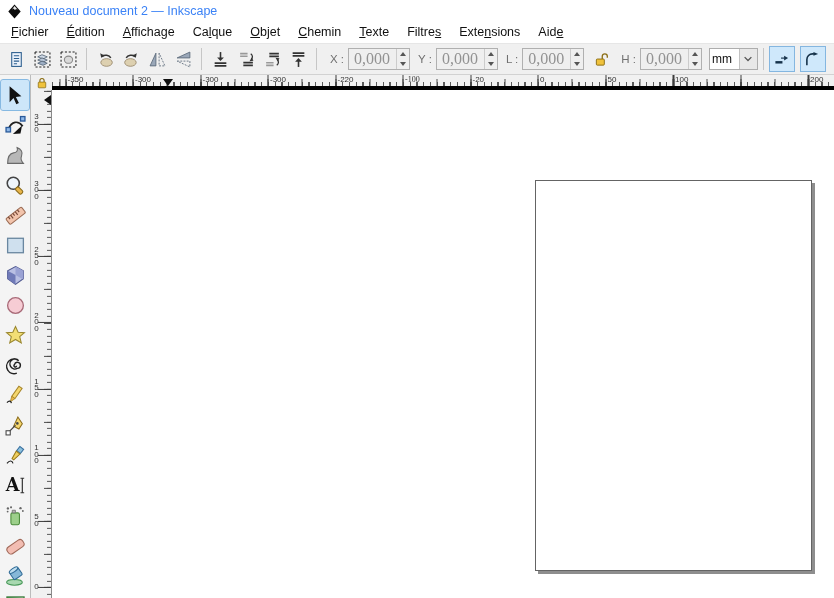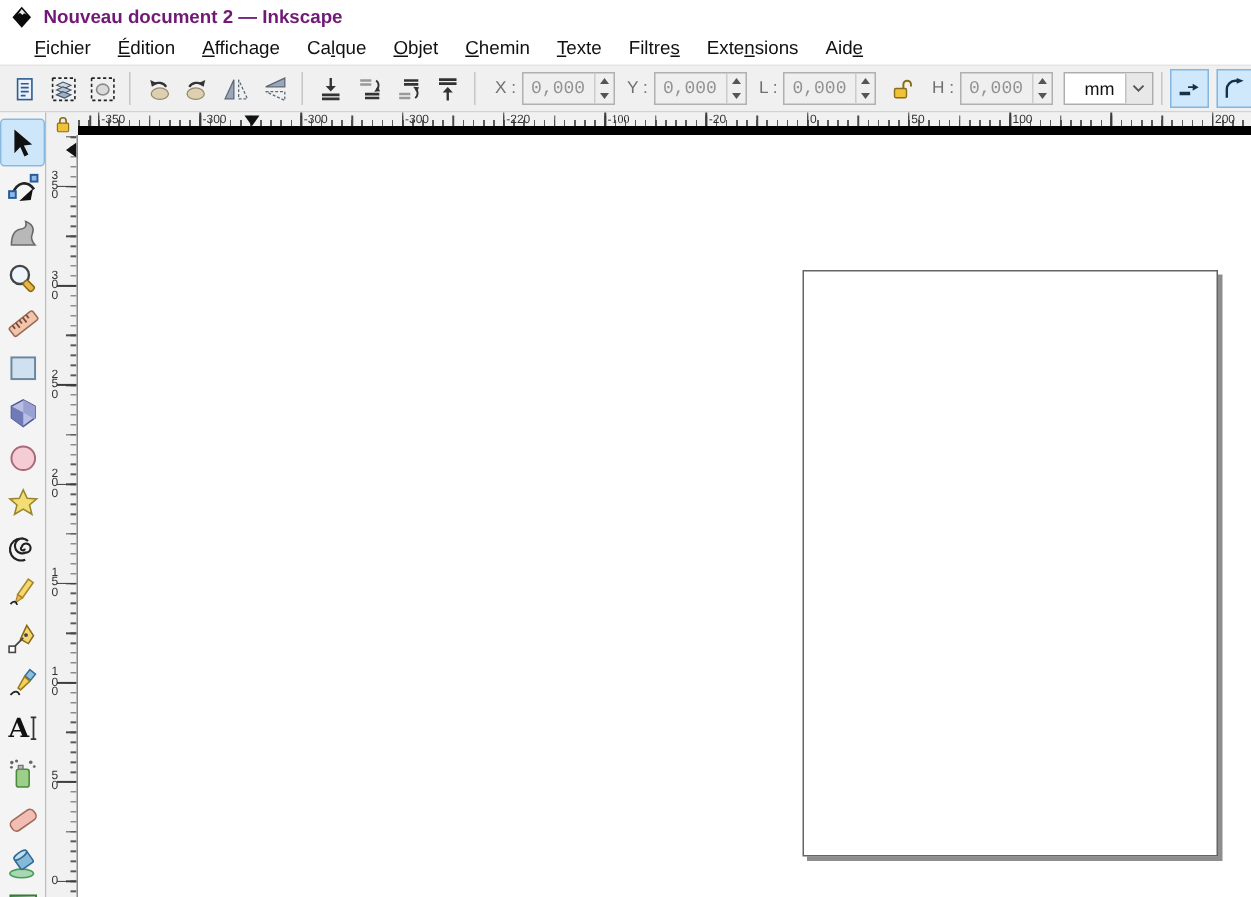--- a/index.html
+++ b/index.html
@@ -2,65 +2,65 @@
 <html><head>
 <meta charset="utf-8">
 <style>
   * { margin:0; padding:0; box-sizing:border-box; }
   html,body { width:834px; height:598px; overflow:hidden; }
   body { font-family:"Liberation Sans","DejaVu Sans",sans-serif; background:#fff; }
   .window { width:834px; height:598px; position:relative; background:#fff; overflow:hidden; }
 
   
   .titlebar { height:22px; display:flex; align-items:center; padding-left:7px; gap:7px; background:#fff; }
-  .titlebar .title { font-size:12.5px; color:#701a75; white-space:nowrap;font-weight:bold; }
+  .titlebar .title { font-size:12.5px; color:#3b82f6; white-space:nowrap; }
   .ic { width:17px; height:17px; display:block; }
   .ic svg { width:100%; height:100%; display:block; }
   .ic.app { width:15px; height:15px; }
 
   
-  .menubar { height:22px; display:flex; align-items:flex-end; padding-left:14px; background:#fff; border-bottom:1px solid #e6e6e6; }
+  .menubar { height:22px; display:flex; align-items:flex-end; padding-left:2px; background:#fff; border-bottom:1px solid #e6e6e6; }
   .menu-item { padding:3px 9px 4px 9px; font-size:12.5px; color:#111; cursor:default; }
   .menu-item u { text-decoration:underline; }
 
   
   .toolbar { height:31px; background:#f0f0f0; border-bottom:1px solid #d2d2d2; display:flex; align-items:center; padding:0 3px; }
   .tb-groups, .tb-toggles { display:flex; align-items:center; }
   .tb-btn { width:26px; height:26px; background:transparent; border:none; display:flex; align-items:center; justify-content:center; padding:0; }
   .tb-sep { width:1px; height:22px; background:#c6c6c6; margin:0 5px; flex:none; }
   .fields { display:flex; align-items:center; }
   .field { display:flex; align-items:center; gap:4px; margin-left:8px; }
   .flabel { font-size:11.5px; color:#707070; white-space:pre; }
   .spinbox { display:flex; height:22px; border:1px solid #b0b0b0; background:#efefef; align-items:stretch; }
-  .spin-input { width:47px; border:none; background:transparent; color:#929292; font-size:12px; padding:0 5px; font-family:Liberation Mono, monospace; outline:none; }
+  .spin-input { width:47px; border:none; background:transparent; color:#929292; font-size:16px; padding:0 5px; font-family:Liberation Serif, serif; outline:none; }
   .spin-btns { width:13px; display:flex; flex-direction:column; border-left:1px solid #cccccc; }
   .spin-btns .sb { flex:1; display:flex; align-items:center; justify-content:center; }
   .arr-up { width:0; height:0; border-left:3px solid transparent; border-right:3px solid transparent; border-bottom:4px solid #555; }
   .arr-down { width:0; height:0; border-left:3px solid transparent; border-right:3px solid transparent; border-top:4px solid #555; }
   .lockwrap { width:18px; height:18px; margin:0 3px 0 8px; display:flex; align-items:center; justify-content:center; }
   .lockwrap .ic { width:15px; height:15px; }
   .unitbox { display:flex; align-items:stretch; height:22px; margin-left:7px; background:#fff; border:1px solid #adadad; }
-  .unit-val { padding:3px 7px 0 13px; font-size:12px; color:#111; }
+  .unit-val { padding:3px 7px 0 2px; font-size:12px; color:#111; }
   .unit-arrow { width:18px; display:flex; align-items:center; justify-content:center; background:#e8e8e8; border-left:1px solid #c2c2c2; }
   .unit-arrow .ic { width:12px; height:12px; }
   .toggle-btn { width:26px; height:26px; background:#cfe8fb; border:1px solid #84b6e0; display:flex; align-items:center; justify-content:center; margin-right:5px; padding:0; }
   .toggle-btn .ic { width:15px; height:15px; }
 
   
   .main { display:flex; height:523px; }
   .toolbox { width:31px; flex:none; border-right:1px solid #bcbcbc; background:#f4f4f4; padding-top:5px; display:flex; flex-direction:column; align-items:center; overflow:hidden; }
   .tool { width:28px; height:30px; flex:none; display:flex; align-items:center; justify-content:center; border-radius:2px; }
   .tool .ic { width:21px; height:21px; }
   .tool.active { background:#cde6f9; outline:1px solid #86b9e2; }
 
   .canvas-wrap { flex:1; display:flex; flex-direction:column; min-width:0; }
   .ruler-row { height:15px; flex:none; display:flex; }
   .ruler-corner { width:21px; flex:none; background:#f0f0f0; display:flex; align-items:center; justify-content:center; }
   .ruler-corner .ic { width:12px; height:12px; }
-  .h-ruler { flex:1; position:relative; background:#f1f1f1; border-bottom:6px solid #000000; overflow:hidden;text-align:right; }
+  .h-ruler { flex:1; position:relative; background:#f1f1f1; border-bottom:4px solid #000000; overflow:hidden;text-align:right; }
   .hstrip { position:absolute; left:0; right:0; bottom:0; }
   .h1 { height:13px; background:repeating-linear-gradient(90deg,#3c3c3c 0 1px,transparent 1px 67.5px); background-position-x:13.5px; }
   .h2 { height:7px; background:repeating-linear-gradient(90deg,#4a4a4a 0 1px,transparent 1px 33.75px); background-position-x:13.5px; }
   .h3 { height:4px; background:repeating-linear-gradient(90deg,#5a5a5a 0 1px,transparent 1px 6.75px); }
   .hlab { position:absolute; top:0px; font-size:8px; color:#333; white-space:nowrap; }
   .h-marker { position:absolute; left:111px; bottom:0; width:0; height:0; border-left:5px solid transparent; border-right:5px solid transparent; border-top:7px solid #111; }
 
   .canvas-row { flex:1; display:flex; min-height:0; }
   .v-ruler { width:21px; flex:none; position:relative; background:#f1f1f1; border-right:1px solid #8a8a8a; overflow:hidden; }
   .vstrip { position:absolute; top:0; bottom:0; right:0; }

